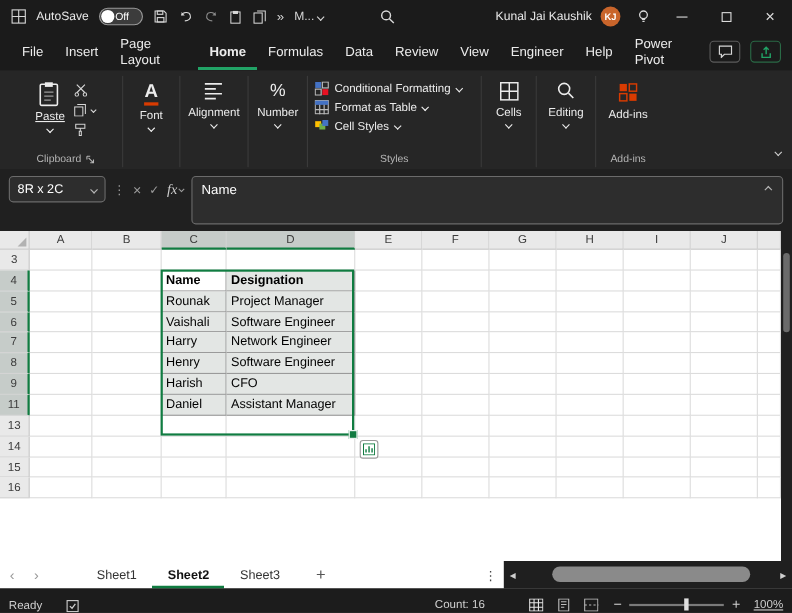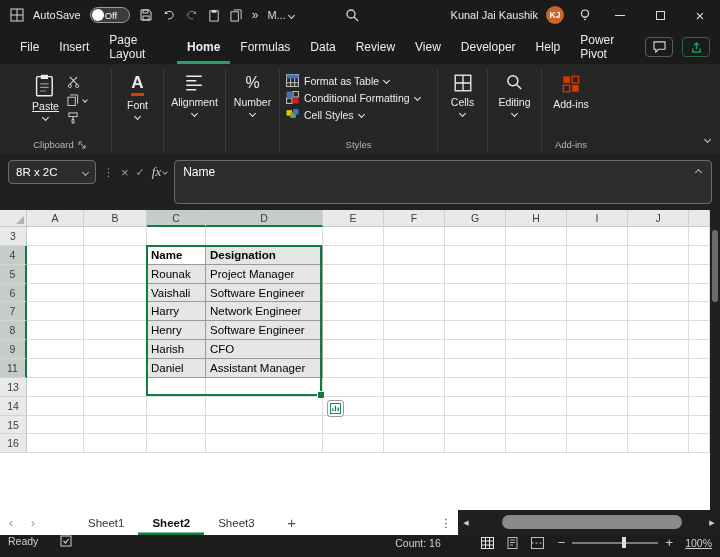--- a/index.html
+++ b/index.html
@@ -77,21 +77,21 @@
   .stab{padding:0 14px;display:flex;align-items:center;cursor:default;}
   .stab.active{font-weight:bold;color:#111;box-shadow:inset 0 -2.5px 0 #107c41;}
   .addsheet{width:30px;display:flex;align-items:center;justify-content:center;color:#555;font-size:15px;margin-left:8px;}
   .tdots{width:24px;display:flex;align-items:center;justify-content:center;color:#444;margin-left:auto;}
   .hscroll{width:262px;background:#1f1f1f;display:flex;align-items:center;color:#cfcfcf;}
   .harrow{width:16px;display:flex;align-items:center;justify-content:center;font-size:7px;}
   .htrack{flex:1;position:relative;height:100%;}
   .hthumb{position:absolute;top:5px;height:14px;border-radius:7px;background:#8a8a8a;left:28px;width:180px;}
 
   
-  .statusbar{height:22px;background:#1c1c1c;display:flex;align-items:flex-start;color:#cfcfcf;font-size:10.5px;flex:1;}
+  .statusbar{height:22px;background:#1c1c1c;display:flex;align-items:flex-end;color:#cfcfcf;font-size:10.5px;flex:1;}
   .sb-ready{margin-left:8px;margin-right:22px;}
   .sb-seg{height:100%;display:flex;align-items:center;gap:5px;padding:0 10px;background:#0a0a0a;font-weight:bold;color:#f0f0f0;}
   .sb-right{margin-left:auto;display:flex;align-items:center;gap:14px;margin-right:8px;}
   .viewicons{display:flex;align-items:center;gap:12px;}
   .zoom{display:flex;align-items:center;gap:7px;}
   .ztrack{width:86px;height:2px;background:#7a7a7a;position:relative;}
   .zthumb{position:absolute;top:-4.5px;left:58%;width:4px;height:11px;background:#e0e0e0;}
 </style>
 </head>
 <body>
@@ -175,21 +175,21 @@
 
   <div class="menubar">
     <span class="mtab">File</span>
     <span class="mtab">Insert</span>
     <span class="mtab">Page Layout</span>
     <span class="mtab active">Home</span>
     <span class="mtab">Formulas</span>
     <span class="mtab">Data</span>
     <span class="mtab">Review</span>
     <span class="mtab">View</span>
-    <span class="mtab">Developer</span>
+    <span class="mtab">Engineer</span>
     <span class="mtab">Help</span>
     <span class="mtab">Power Pivot</span>
     <span class="menu-right">
       <span class="mrbtn">
         <svg width="13" height="12" viewBox="0 0 14 13">
             <path d="M1 1h12v8H6l-3 3v-3H1z" fill="none" stroke="#d8d8d8" stroke-width="1.2"></path>
           </svg>
       </span>
       <span class="mrbtn" style="border-color:#2a6a46;">
         <svg width="13" height="13" viewBox="0 0 14 14">
@@ -266,35 +266,35 @@
         <span style="font-size:16px;line-height:20px;">%</span>
         <span>Number</span>
         <span class="chv"></span>
       </div>
     </div>
 
     <div class="rgroup" style="width:158px;align-items:stretch;">
       <div class="styles">
         <span class="stylerow">
           <svg width="13" height="13" viewBox="0 0 12 12">
-              <rect x="0.5" y="0.5" width="11" height="11" fill="none" stroke="#bbb"></rect>
-              <rect x="0.5" y="0.5" width="11" height="3.5" fill="#4472c4"></rect>
-              <path d="M0.5 8h11M4.3 4v8M8 4v8" stroke="#bbb"></path>
-            </svg>
-          <span>Format as Table</span>
-          <span class="chv"></span>
-        </span>
-        <span class="stylerow">
-          <svg width="13" height="13" viewBox="0 0 12 12">
               <rect x="0.5" y="0.5" width="5" height="5" fill="#4472c4"></rect>
               <rect x="6.5" y="0.5" width="5" height="5" fill="none" stroke="#bbb"></rect>
               <rect x="0.5" y="6.5" width="5" height="5" fill="none" stroke="#bbb"></rect>
               <rect x="6.5" y="6.5" width="5" height="5" fill="#e81123"></rect>
             </svg>
           <span>Conditional Formatting</span>
+          <span class="chv"></span>
+        </span>
+        <span class="stylerow">
+          <svg width="13" height="13" viewBox="0 0 12 12">
+              <rect x="0.5" y="0.5" width="11" height="11" fill="none" stroke="#bbb"></rect>
+              <rect x="0.5" y="0.5" width="11" height="3.5" fill="#4472c4"></rect>
+              <path d="M0.5 8h11M4.3 4v8M8 4v8" stroke="#bbb"></path>
+            </svg>
+          <span>Format as Table</span>
           <span class="chv"></span>
         </span>
         <span class="stylerow">
           <svg width="13" height="13" viewBox="0 0 12 12">
               <rect x="0.5" y="2" width="5" height="5" fill="#ffc000"></rect>
               <rect x="4" y="4" width="5" height="5" fill="#70ad47"></rect>
               <rect x="6.5" y="1" width="5" height="5" fill="#4472c4"></rect>
             </svg>
           <span>Cell Styles</span>
           <span class="chv"></span>

